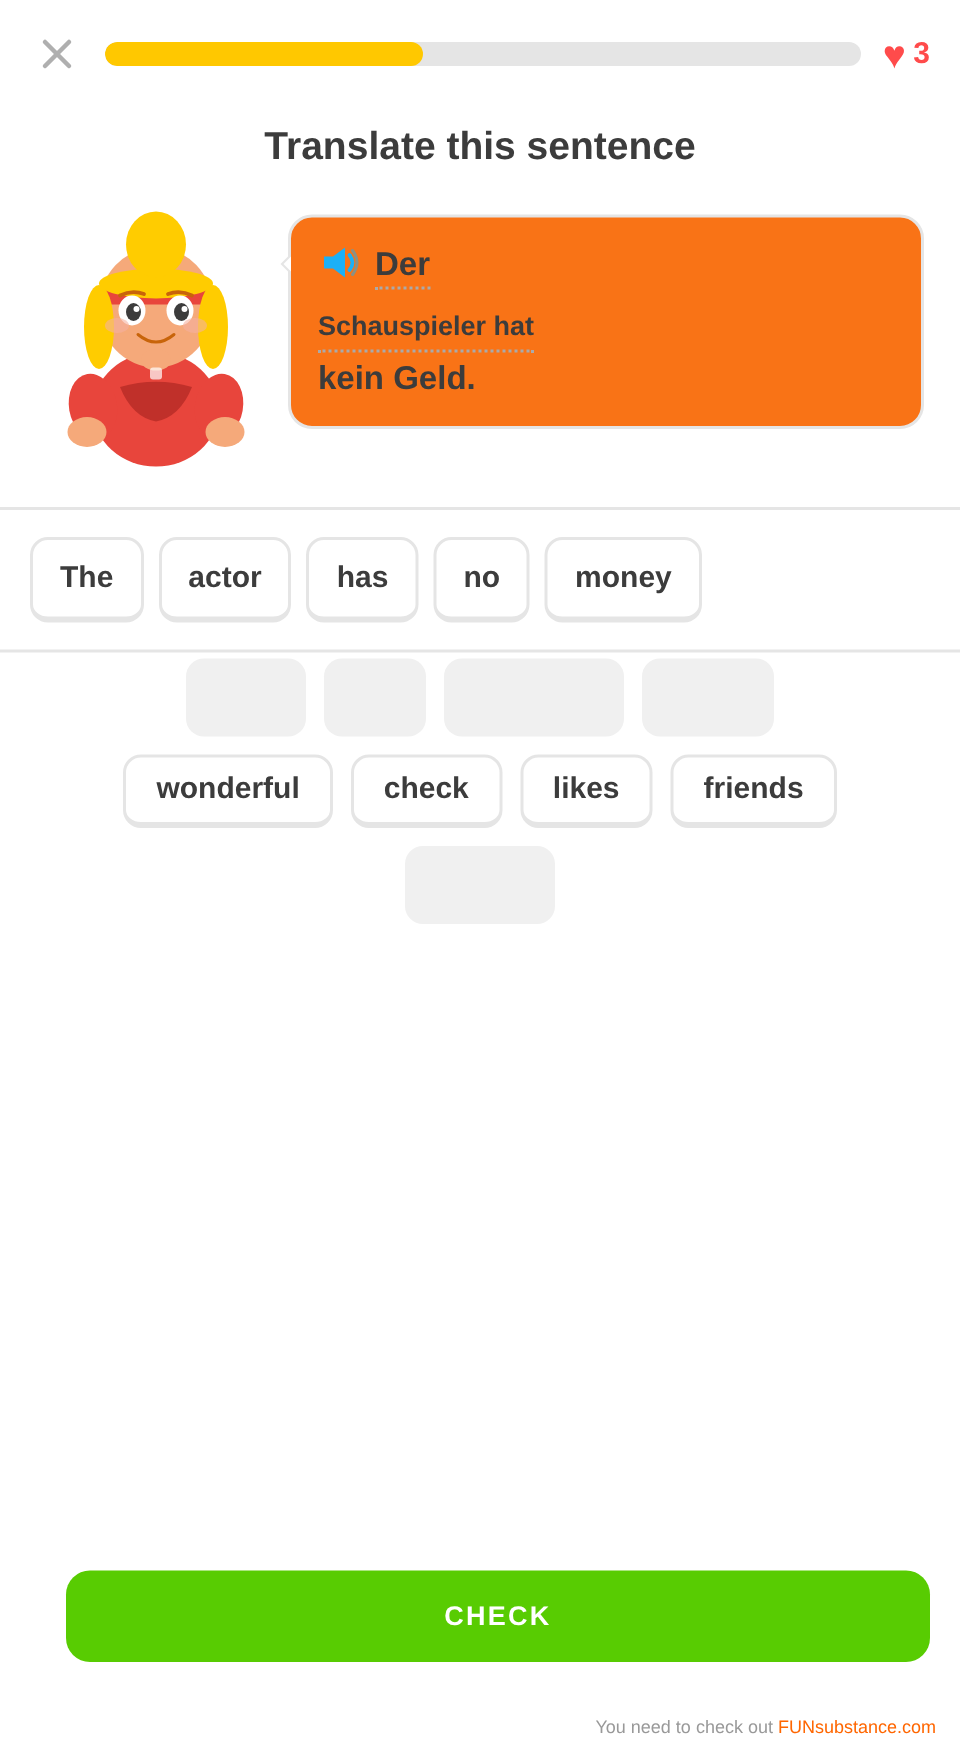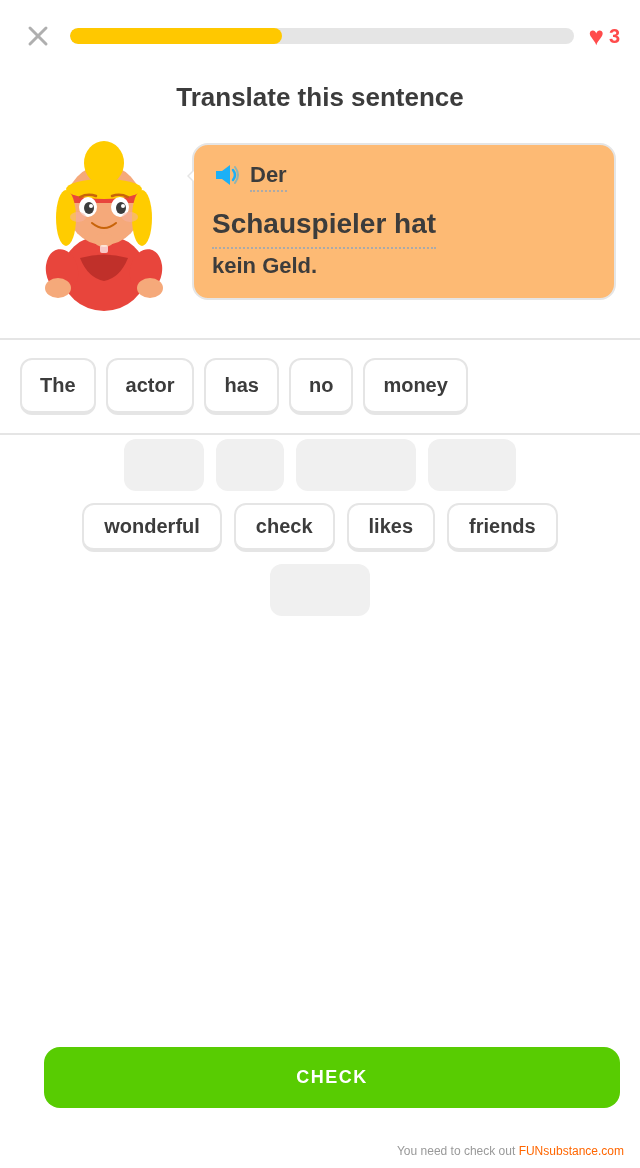--- a/index.html
+++ b/index.html
@@ -90,21 +90,21 @@
     }
 
     
     .character-svg {
       width: 145px;
       height: 185px;
     }
 
     .speech-bubble {
       flex: 1;
-      background: #fdba74;
+      background: #f97316;
       border: 2px solid #e5e5e5;
       border-radius: 16px;
       padding: 16px 18px;
       position: relative;
       margin-left: 8px;
       margin-top: 10px;
     }
     .speech-bubble::before {
       content: '';
       position: absolute;
@@ -128,21 +128,21 @@
       margin-bottom: 6px;
     }
     .bubble-word-main {
       font-size: 22px;
       font-weight: 600;
       color: #3c3c3c;
       border-bottom: 2px dotted #aaa;
       padding-bottom: 2px;
     }
     .bubble-text-line {
-      font-size: 28px;
+      font-size: 18px;
       font-weight: 600;
       color: #3c3c3c;
       line-height: 1.5;
       margin-top: 4px;
       border-bottom: 2px dotted #aaa;
       padding-bottom: 2px;
       display: inline-block;
       margin-right: 6px;
     }
     .bubble-text-line2 {

